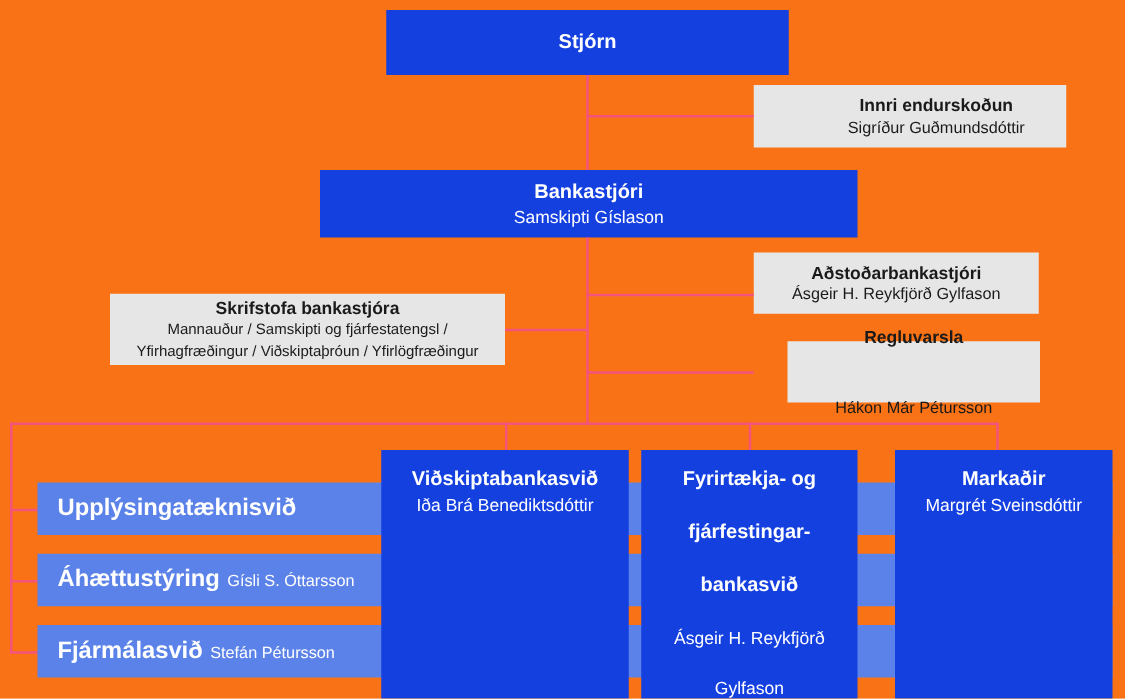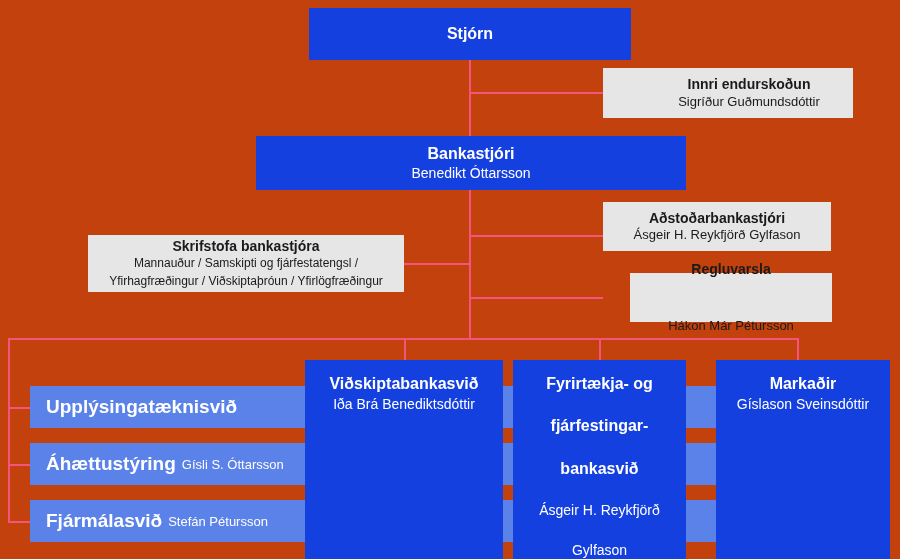--- a/index.html
+++ b/index.html
@@ -9,21 +9,21 @@
   }
   body {
     font-family: "Liberation Sans", sans-serif;
     -webkit-font-smoothing: antialiased;
   }
   #org-chart {
     position: relative;
     width: 900px;
     height: 559px;
     overflow: hidden;
-    background: #c2410c;
+    background: #f97316;
   }
 
   
   .conn {
     position: absolute;
     background: #f4547c;
   }
   .conn-v { width: 2px; }
   .conn-h { height: 2px; }
 
@@ -128,21 +128,21 @@
     <div class="title">Stjórn</div>
   </div>
 
   <div class="node node-grey" style="left:603px; top:68px; width:250px; height:50px;padding-left:42px;">
     <div class="title">Innri endurskoðun</div>
     <div class="person">Sigríður Guðmundsdóttir</div>
   </div>
 
   <div class="node node-primary" style="left:256px; top:136px; width:430px; height:54px;">
     <div class="title">Bankastjóri</div>
-    <div class="person">Benedikt Óttarsson</div>
+    <div class="person">Samskipti Gíslason</div>
   </div>
 
   <div class="node node-grey" style="left:603px; top:202px; width:228px; height:49px;">
     <div class="title">Aðstoðarbankastjóri</div>
     <div class="person">Ásgeir H. Reykfjörð Gylfason</div>
   </div>
 
   <div class="node node-grey" style="left:630px; top:273px; width:202px; height:49px;gap:39px;">
     <div class="title">Regluvarsla</div>
     <div class="person">Hákon Már Pétursson</div>
@@ -177,16 +177,16 @@
   <div class="node node-primary col-node" style="left:513px; top:360px; width:173px; height:199px; justify-content:space-between; padding-top:14px;">
     <div class="title">Fyrirtækja- og</div>
     <div class="title">fjárfestingar-</div>
     <div class="title">bankasvið</div>
     <div class="person">Ásgeir H. Reykfjörð</div>
     <div class="person">Gylfason</div>
   </div>
 
   <div class="node node-primary col-node" style="left:716px; top:360px; width:174px; height:199px; justify-content:flex-start; padding-top:14px;">
     <div class="title">Markaðir</div>
-    <div class="person">Gíslason Sveinsdóttir</div>
+    <div class="person">Margrét Sveinsdóttir</div>
   </div>
 
 </div>
 
 </body></html>

